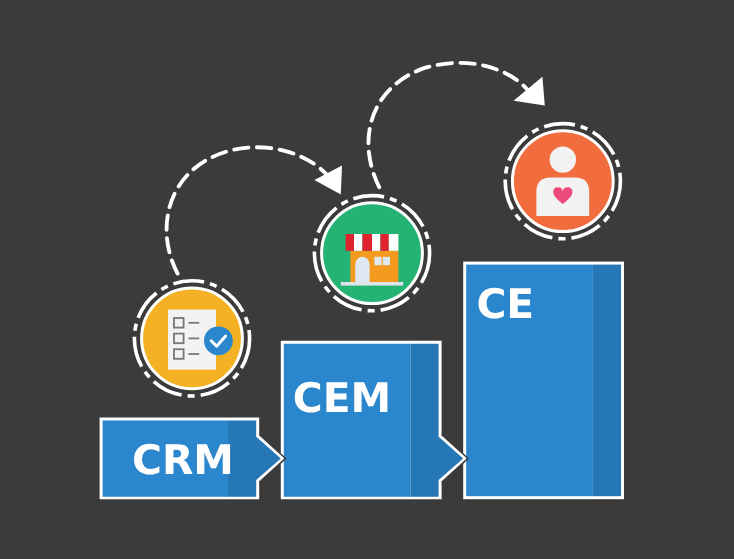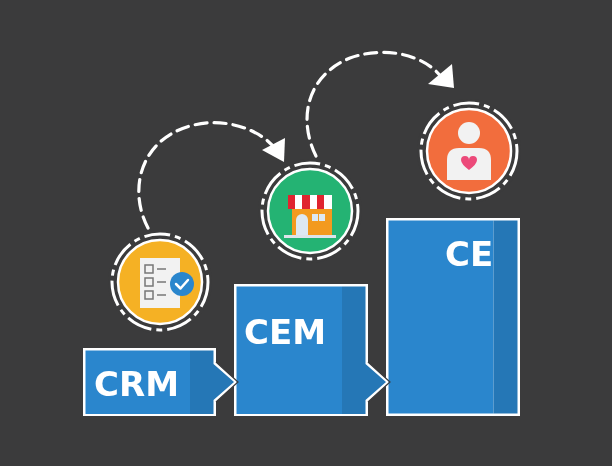--- a/index.html
+++ b/index.html
@@ -100,15 +100,15 @@
     <circle cx="469" cy="151" r="48" fill="none" stroke="#ffffff" stroke-width="3" stroke-dasharray="26 5 6 5"></circle>
     <circle cx="469" cy="151" r="42" fill="#f26d3d" stroke="#ffffff" stroke-width="2.5"></circle>
     <g>
       <circle cx="469" cy="133" r="11" fill="#f2f2f2"></circle>
       <path d="M447 180 V160 Q447 148 459 148 H479 Q491 148 491 160 V180 Z" fill="#f2f2f2"></path>
       <path d="M461 160 Q461 156 465 156 Q469 156 469 160 Q469 156 473 156 Q477 156 477 160 Q477 164 469 170 Q461 164 461 160 Z" fill="#ec4a7a"></path>
     </g>
   </g>
 </svg>
 
-<div class="label" style="left:94px; top:367px;">CRM</div>
+<div class="label" style="left:110px; top:367px;">CRM</div>
 <div class="label" style="left:244px; top:315px;">CEM</div>
-<div class="label" style="left:397px; top:237px;margin-left:48px;">CE</div>
+<div class="label" style="left:397px; top:237px;">CE</div>
 
 </body></html>

